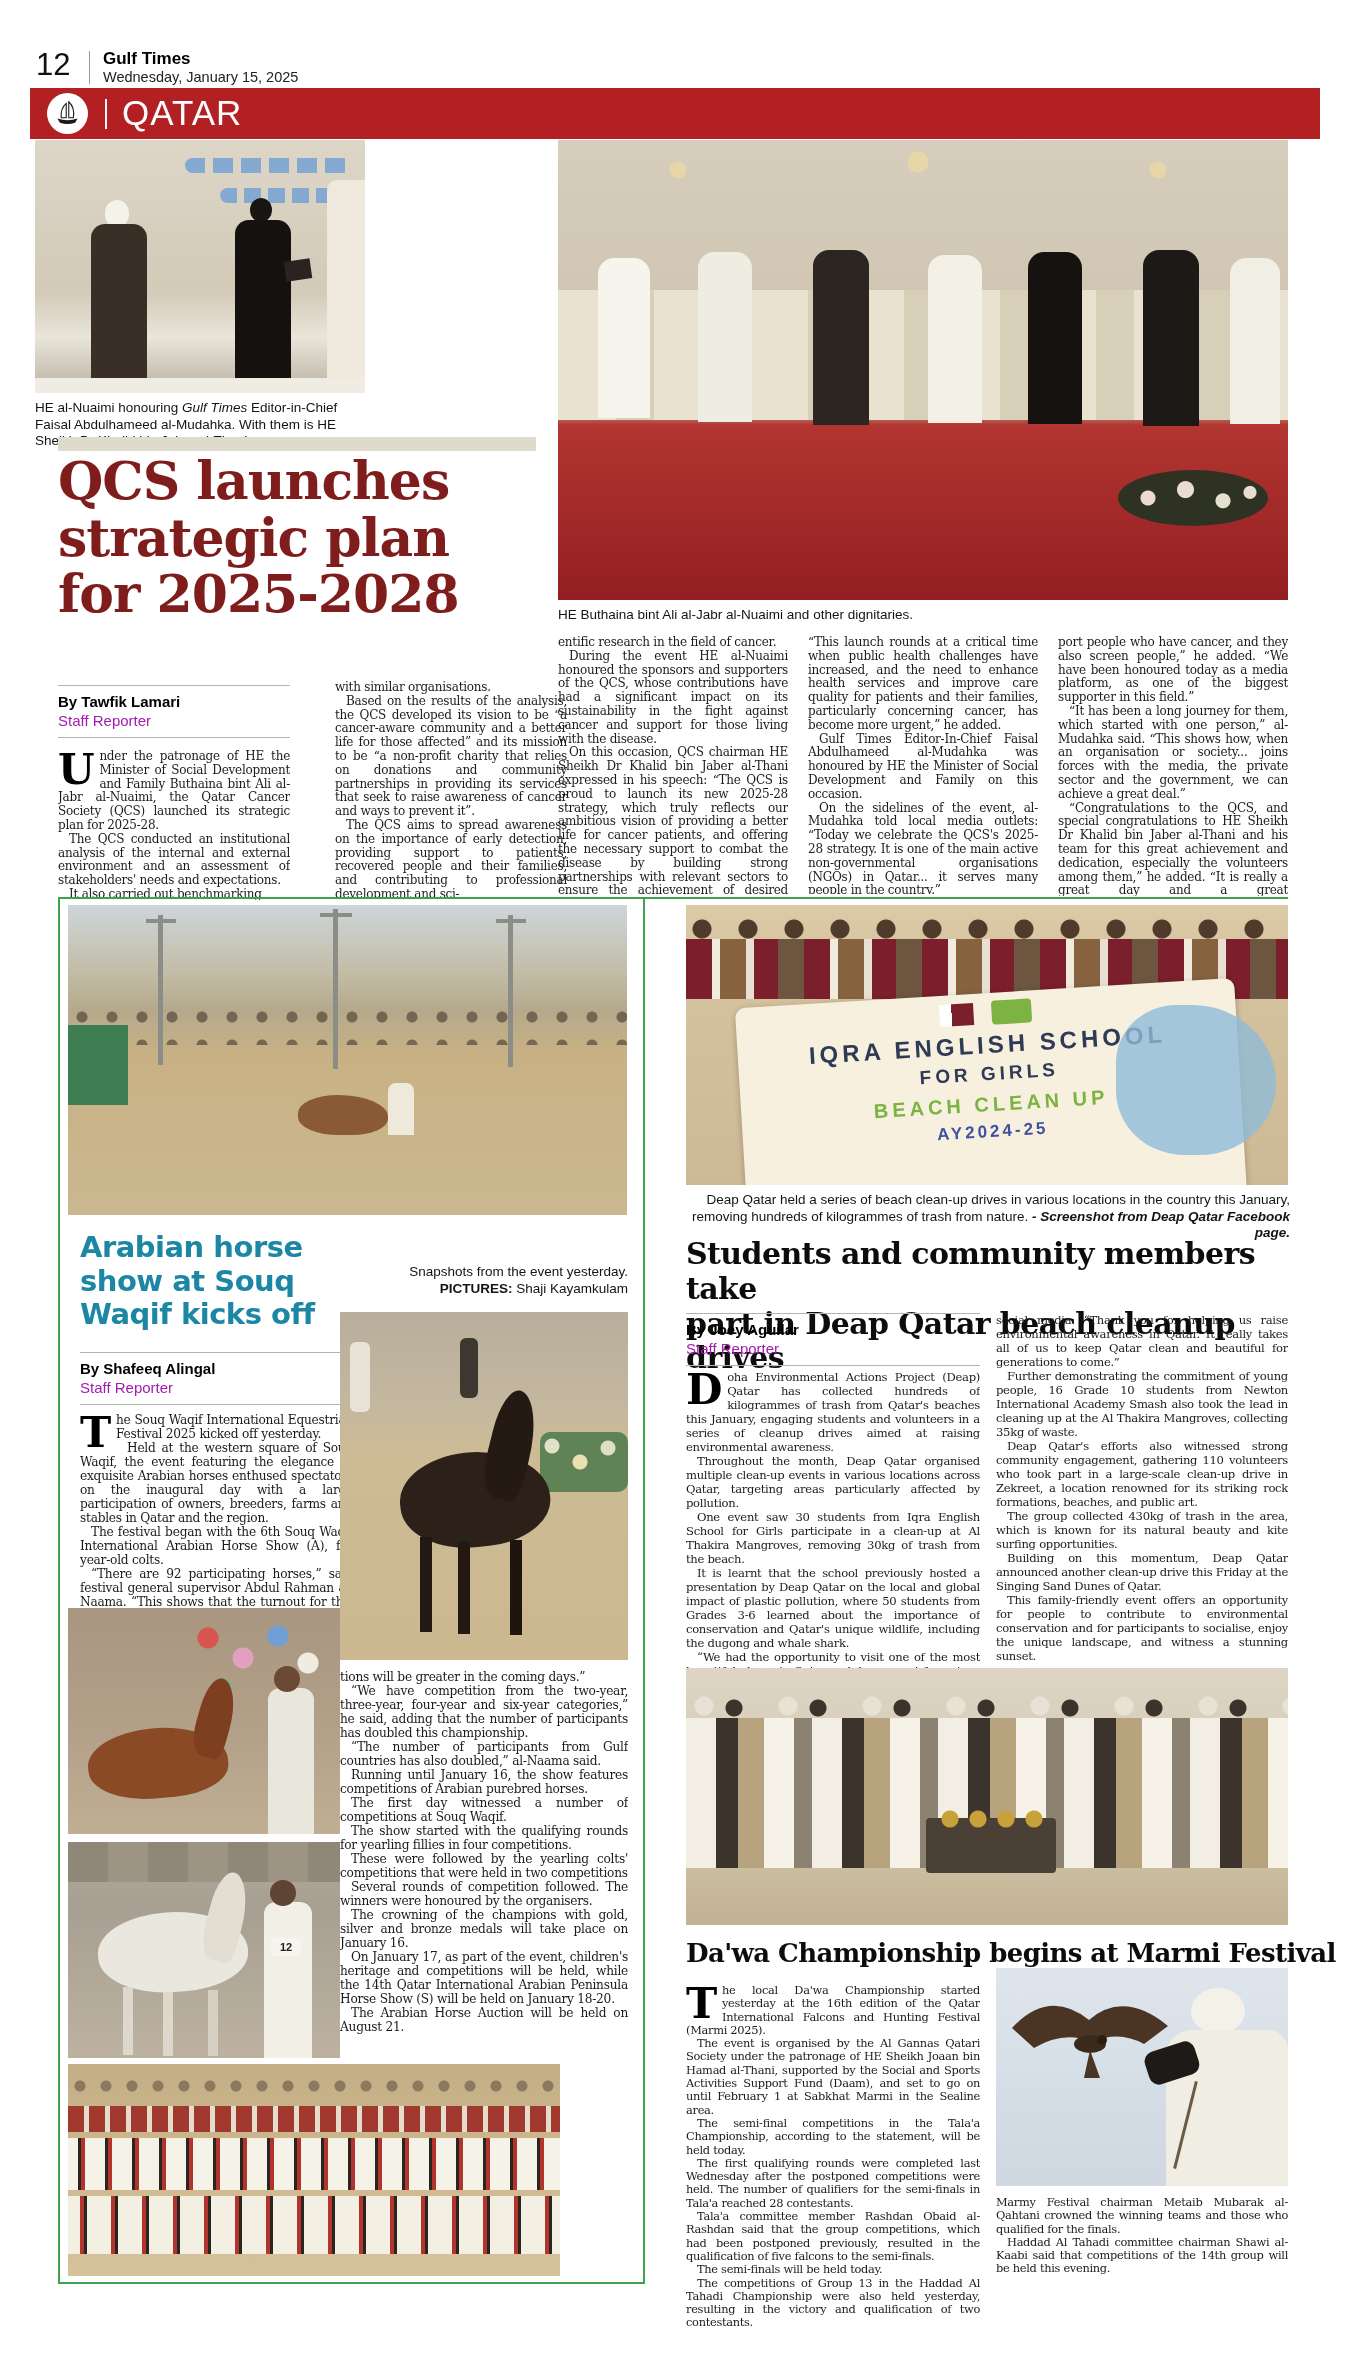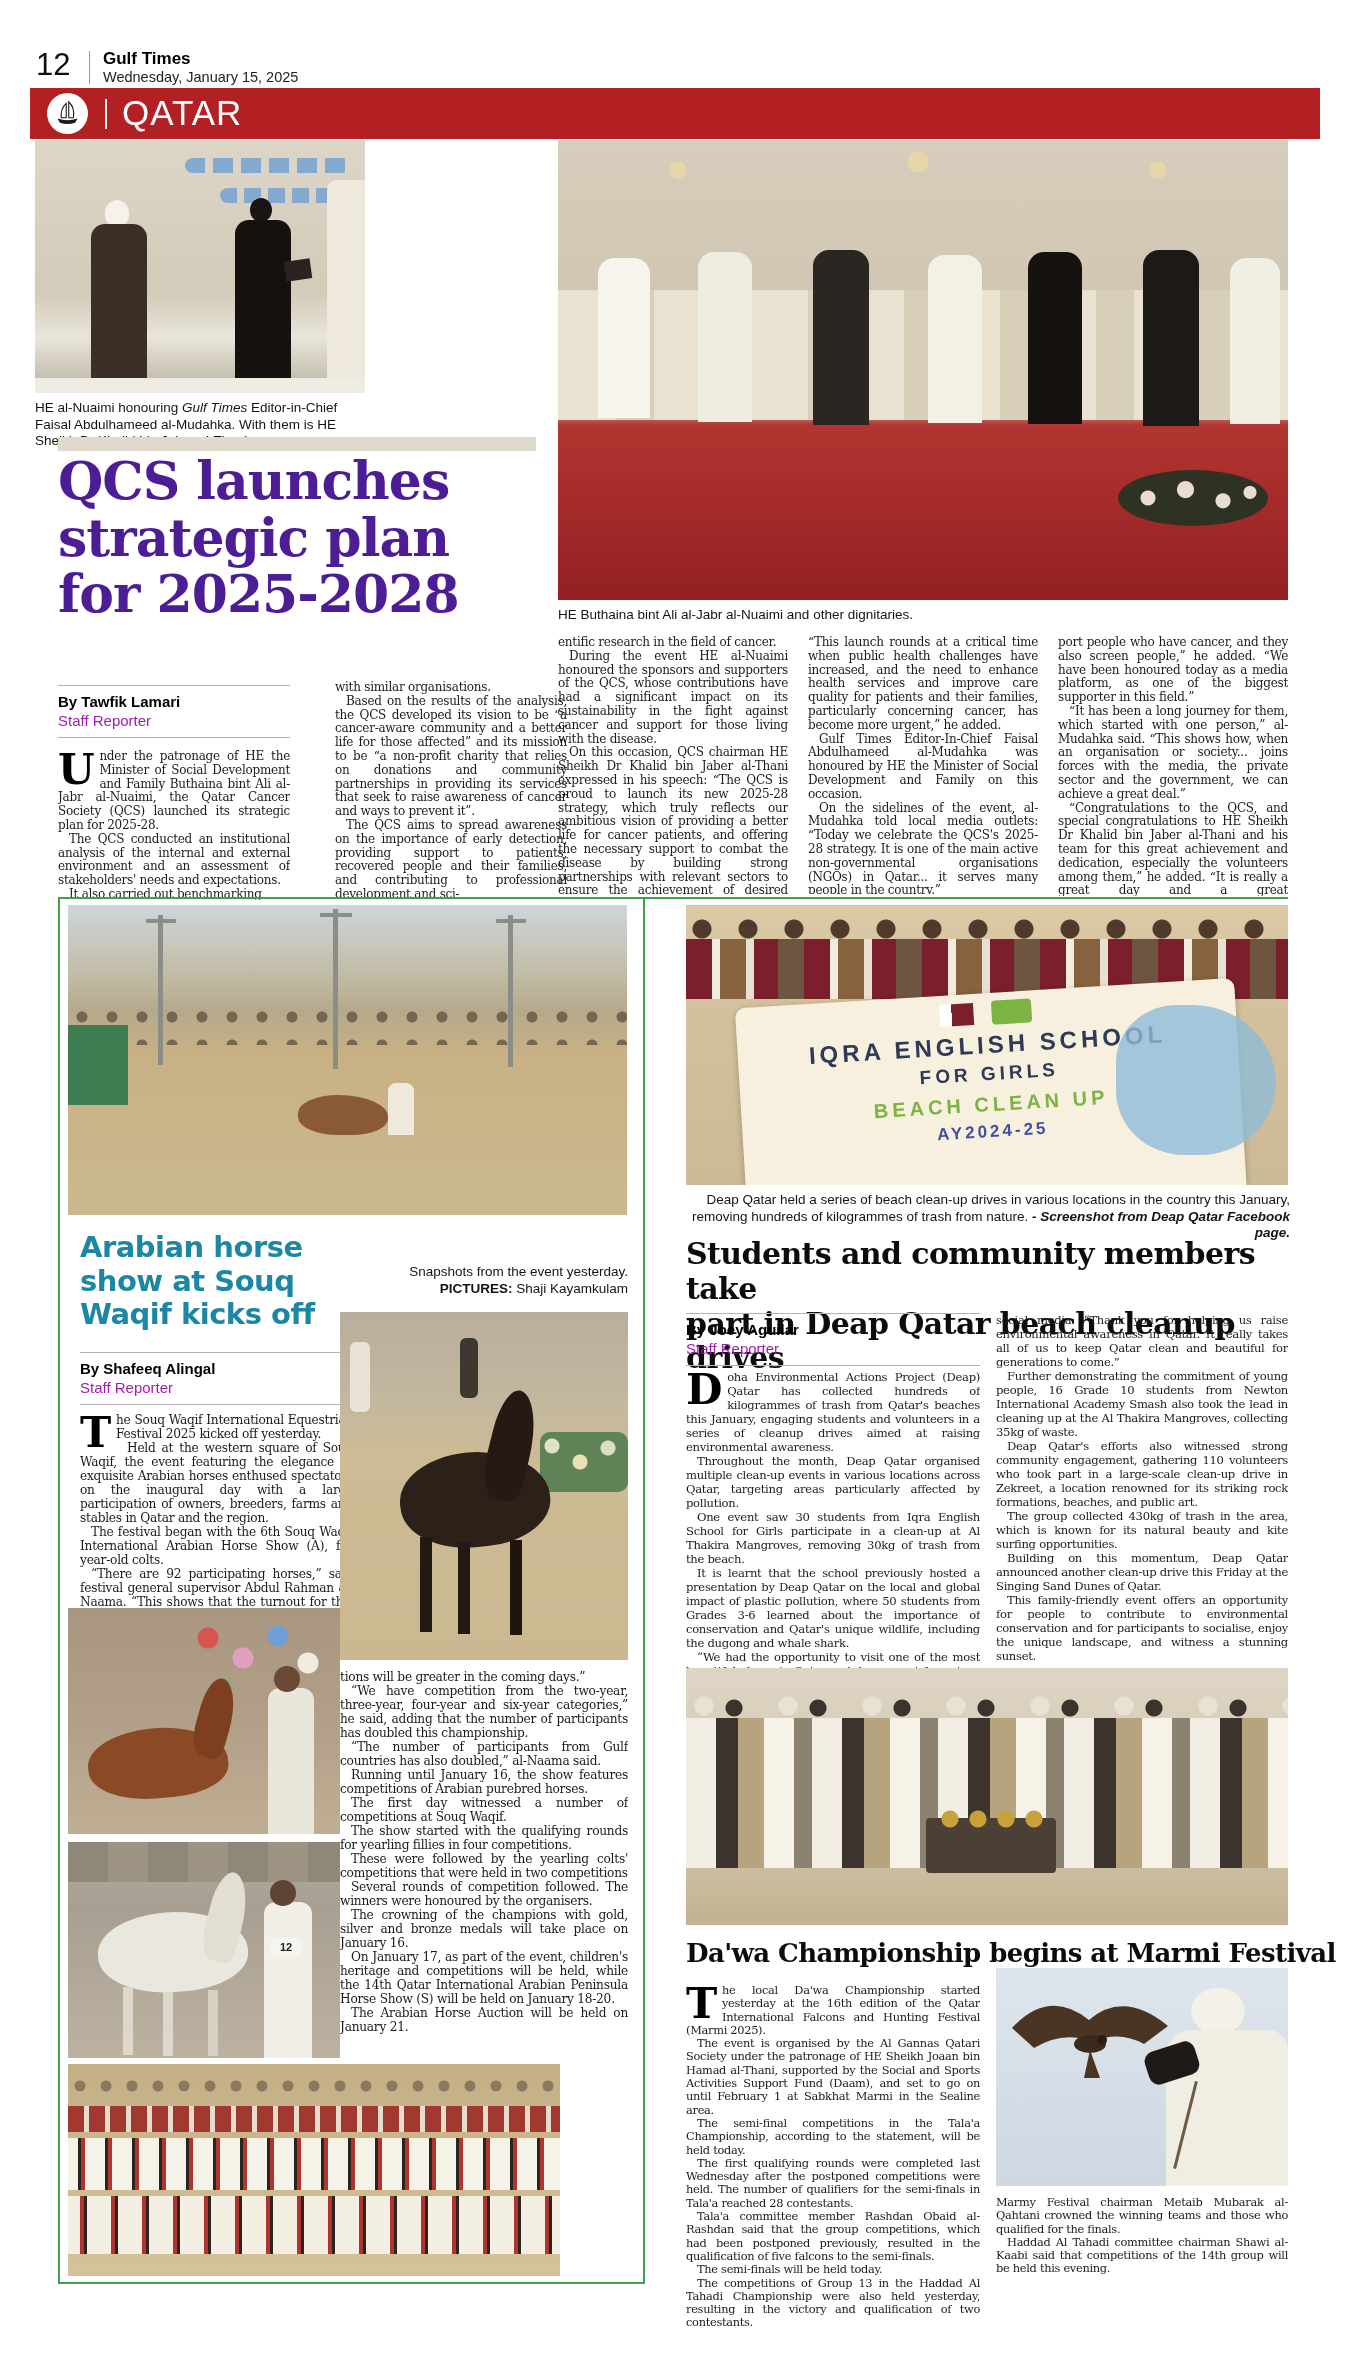--- a/index.html
+++ b/index.html
@@ -11,21 +11,21 @@
   .masthead-title{font-size:17px;font-weight:bold;color:#000;line-height:1.1;}
   .masthead-date{font-size:14.5px;color:#222;line-height:1.2;}
   .vrule{background:#9a9a9a;width:1px;}
   .banner{background:#b22023;color:#fff;display:flex;align-items:center;}
   .banner .circle{width:41px;height:41px;border-radius:50%;background:#fff;margin-left:17px;
                   display:flex;align-items:center;justify-content:center;}
   .banner .wline{width:2px;height:30px;background:rgba(255,255,255,.95);margin-left:17px;}
   .banner .section{font-size:35px;font-weight:normal;letter-spacing:1px;margin-left:15px;margin-top:-2px;}
   
   .hl-qcs{font-family:"DejaVu Serif",serif;font-weight:bold;font-size:52px;line-height:1.09;
-          color:#4c1d95;letter-spacing:-1px;}
+          color:#7f1d1d;letter-spacing:-1px;}
   .hl-horse{font-family:"DejaVu Sans",sans-serif;font-weight:bold;font-size:29px;line-height:1.16;
             color:#1b87a5;letter-spacing:-0.5px;}
   .hl-slab{font-family:"DejaVu Serif",serif;font-weight:bold;color:#0c0c0c;letter-spacing:-0.6px;}
   
   .byline{border-top:1px solid #b3b3b3;border-bottom:1px solid #b3b3b3;padding:7px 0 8px 0;}
   .byline .name{font-weight:bold;font-size:15px;color:#000;}
   .byline .role{font-size:15px;color:#a21caf;margin-top:2px;}
   
   .bodycol{font-family:"DejaVu Serif",serif;text-align:justify;color:#1b1b1b;overflow:hidden;}
   .bodycol p{margin:0;}
@@ -194,21 +194,21 @@
       <p>tions will be greater in the coming days.”</p>
       <p>“We have competition from the two-year, three-year, four-year and six-year categories,” he said, adding that the number of participants has doubled this championship.</p>
       <p>“The number of participants from Gulf countries has also doubled,” al-Naama said.</p>
       <p>Running until January 16, the show features competitions of Arabian purebred horses.</p>
       <p>The first day witnessed a number of competitions at Souq Waqif.</p>
       <p>The show started with the qualifying rounds for yearling fillies in four competitions.</p>
       <p>These were followed by the yearling colts' competitions that were held in two competitions</p>
       <p>Several rounds of competition followed. The winners were honoured by the organisers.</p>
       <p>The crowning of the champions with gold, silver and bronze medals will take place on January 16.</p>
       <p>On January 17, as part of the event, children's heritage and competitions will be held, while the 14th Qatar International Arabian Peninsula Horse Show (S) will be held on January 18-20.</p>
-      <p>The Arabian Horse Auction will be held on January 21.</p>
+      <p>The Arabian Horse Auction will be held on August 21.</p>
     </div>
 
   <div class="ph" style="left:68px;top:1608px;width:272px;height:226px;background:linear-gradient(180deg,#a99680 0%,#b3a089 55%,#bfae94 100%);">
     <div style="left:120px;top:10px;width:152px;height:90px;background:radial-gradient(circle at 20px 20px,#d8554f 0 10px,rgba(0,0,0,0) 11px),radial-gradient(circle at 55px 40px,#e2a0c0 0 10px,rgba(0,0,0,0) 11px),radial-gradient(circle at 90px 18px,#6f9fd4 0 10px,rgba(0,0,0,0) 11px),radial-gradient(circle at 120px 45px,#f0ece0 0 10px,rgba(0,0,0,0) 11px),radial-gradient(circle at 35px 70px,#7cb38a 0 9px,rgba(0,0,0,0) 10px);"></div>
     <div style="left:20px;top:120px;width:140px;height:70px;border-radius:50% 55% 42% 48%;background:#8a4a26;transform:rotate(-5deg);"></div>
     <div style="left:130px;top:70px;width:34px;height:80px;border-radius:40% 60% 20% 40%;background:#7d3f1f;transform:rotate(16deg);"></div>
     <div style="left:200px;top:80px;width:46px;height:146px;border-radius:12px 12px 0 0;background:#e9e6db;"></div>
     <div style="left:206px;top:58px;width:26px;height:26px;border-radius:50%;background:#6b4a35;"></div>
   </div>
 

